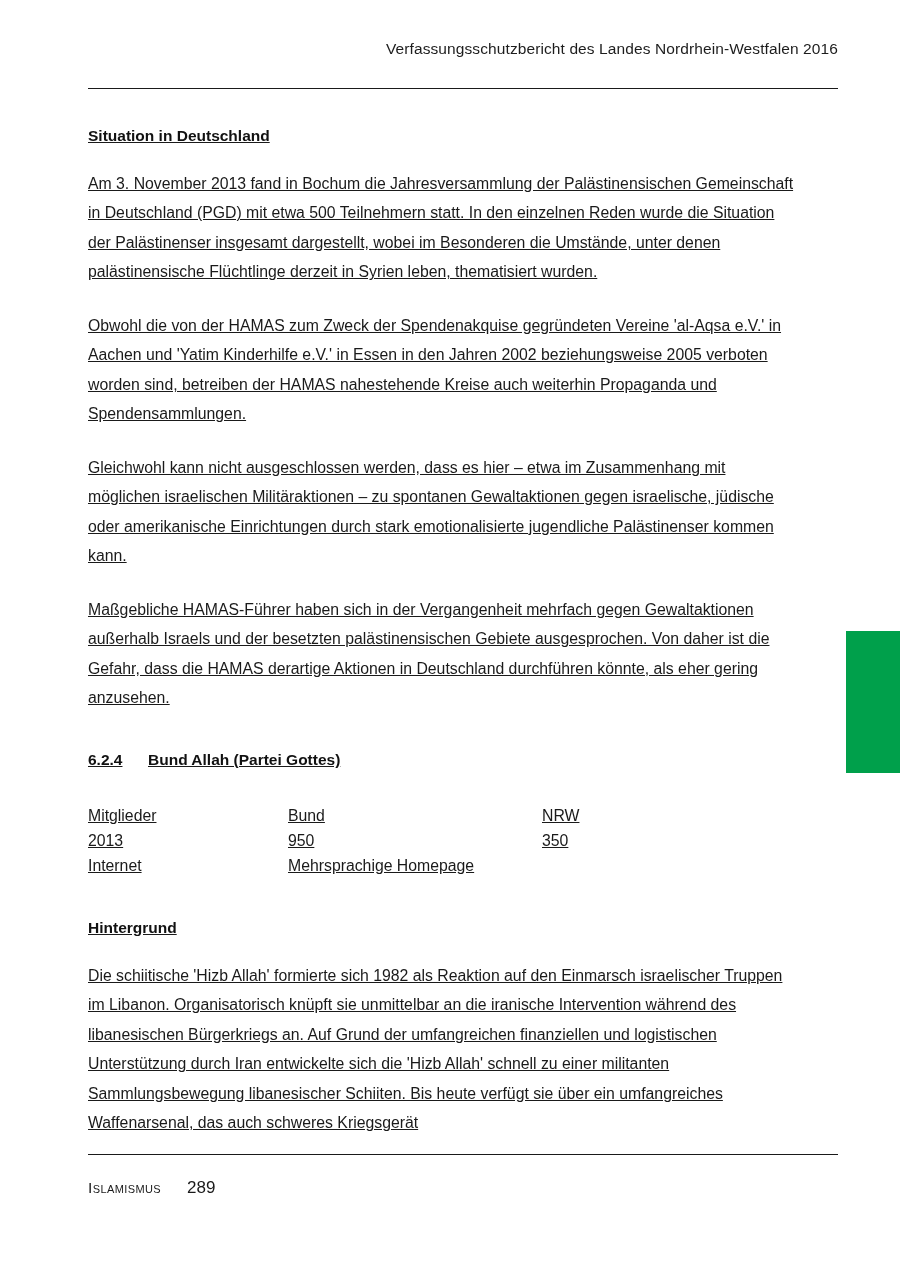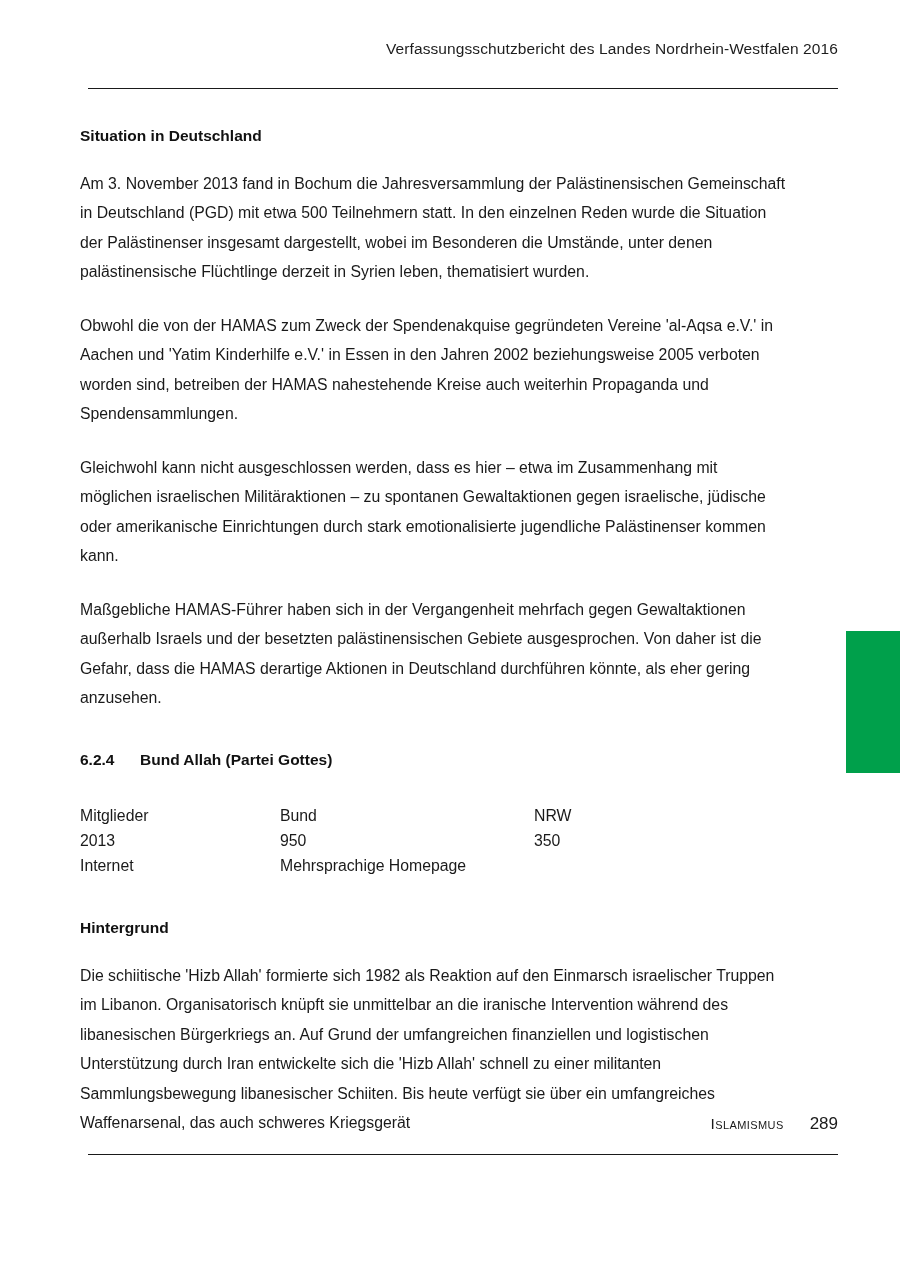--- a/index.html
+++ b/index.html
@@ -40,23 +40,24 @@
     width: 750px;
     height: 0;
     border-top: 1.6px solid #1a1a1a;
   }
   .rule-top { top: 88px; }
   .rule-bottom { top: 1154px; }
 
   
   .content {
     position: absolute;
-    left: 80px;
+    left: 88px;
     top: 126px;
     width: 710px;
+    text-decoration: underline;
   }
 
   h2.sub-head {
     margin: 0 0 22px 0;
     font-size: 15.5px;
     font-weight: bold;
     line-height: 1.35;
     color: #111;
   }
 
@@ -114,23 +115,23 @@
     left: 846px;
     top: 631px;
     width: 54px;
     height: 142px;
   }
 
   
   .footer {
     position: absolute;
     left: 88px;
-    top: 1114px;
+    top: 1178px;
     width: 750px;
-    text-align: right;
+    text-align: left;
     font-size: 15px;
     color: #1a1a1a;
     white-space: nowrap;
   }
   .footer .chapter {
     font-variant: small-caps;
     letter-spacing: 0.4px;
     font-size: 15.5px;
   }
   .footer .page-number {

